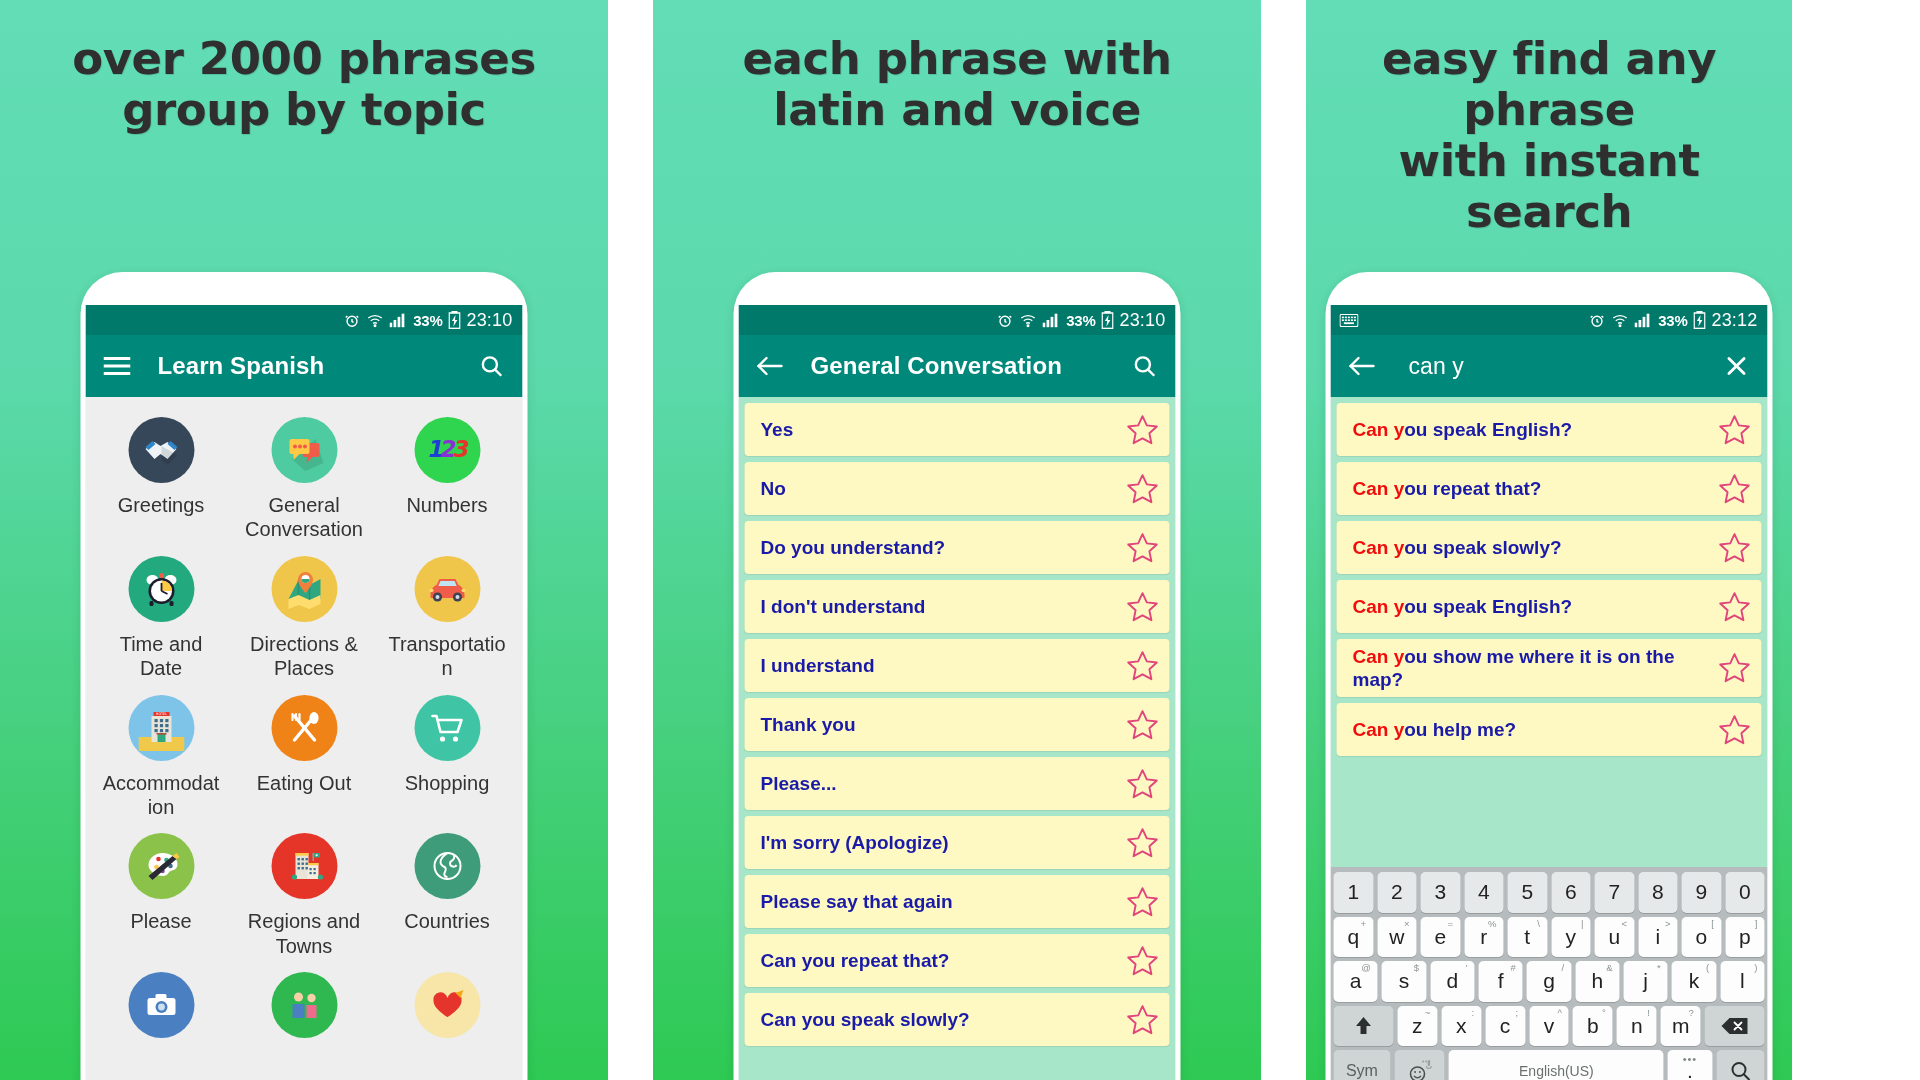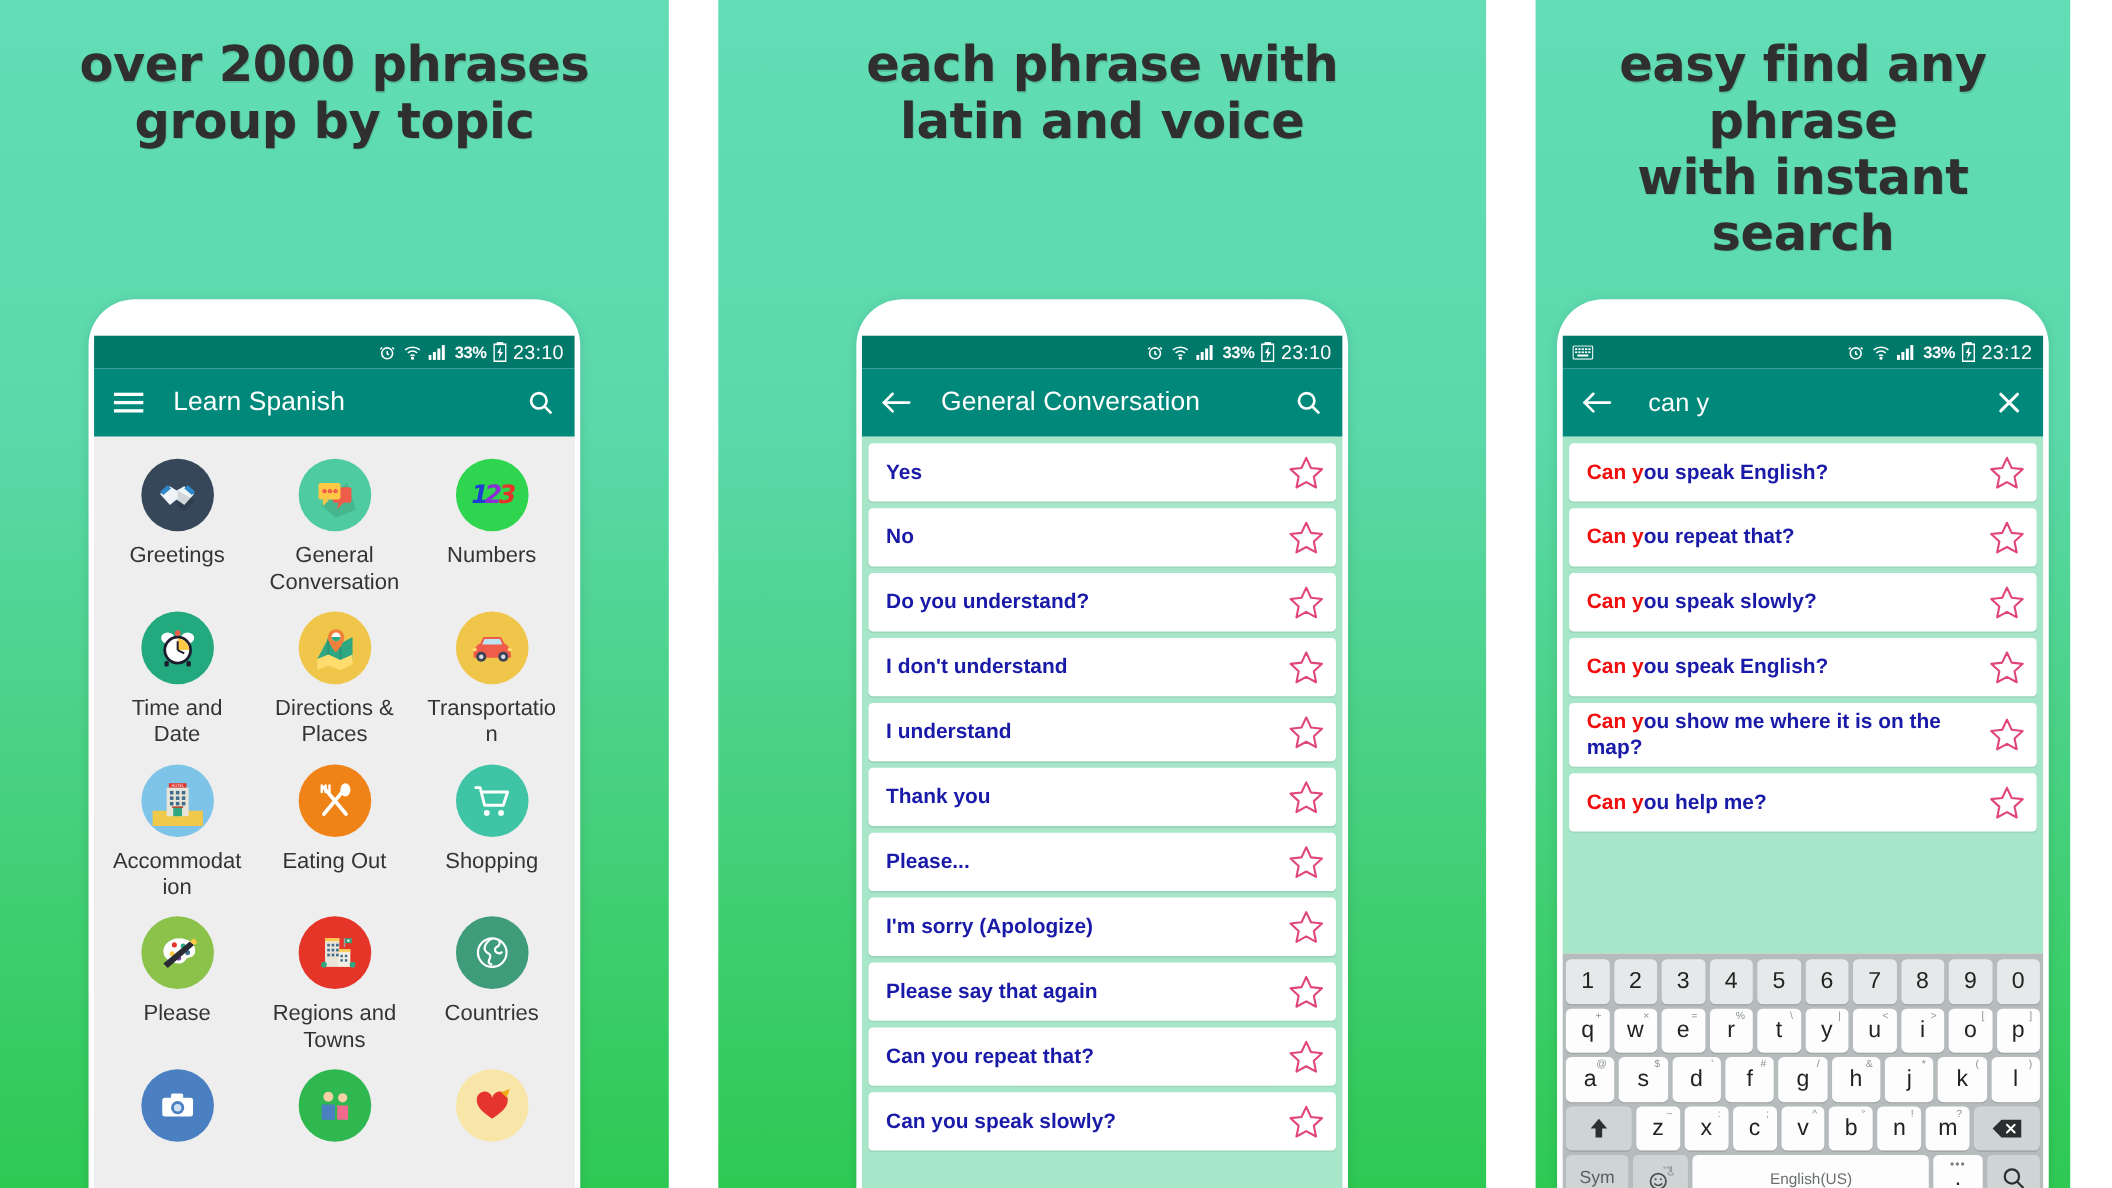--- a/index.html
+++ b/index.html
@@ -13,21 +13,21 @@
 
   
   .panel {
     position: relative;
     height: 1080px;
     overflow: hidden;
     background: linear-gradient(180deg, #62ddb6 0%, #5bd9ab 35%, #43cf78 72%, #2ec953 100%);
   }
   .panel-1 { width: 608px; }
   .gap { width: 45px; height: 1080px; background: #ffffff; flex: 0 0 45px; }
-  .panel-2 { width: 698px; }
+  .panel-2 { width: 608px; }
   .panel-3 { width: 486px; }
 
   .headline {
     position: absolute;
     top: 34px; left: 0; right: 0;
     text-align: center;
     color: #2f2f2f;
     font-family: "DejaVu Sans", sans-serif;
     font-weight: bold;
     font-size: 45px;
@@ -80,21 +80,21 @@
   .appbar {
     height: 62px;
     background: #00897b;
     display: flex;
     align-items: center;
     padding: 0 16px;
     color: #ffffff;
   }
   .appbar-title {
     font-size: 24px;
-    font-weight: normal;
+    font-weight: bold;
     margin-left: 26px;
     white-space: nowrap;
     letter-spacing: 0.1px;
   }
   .appbar-title.search-val {
     font-weight: normal;
     font-size: 23px;
     margin-left: 32px;
     color: #ffffff;
   }
@@ -133,21 +133,21 @@
 
   
   .phrase-list {
     background: #a8e6c9;
     height: 698px;
     padding: 6px 6px 0 6px;
     overflow: hidden;
   }
   .phrase-list.search-list { height: 470px; }
   .phrase-row {
-    background: #ffffff;
+    background: #fef9c3;
     border-radius: 4px;
     margin-bottom: 6px;
     min-height: 53px;
     display: flex;
     align-items: center;
     padding: 6px 10px 6px 16px;
     box-shadow: 0 1px 1px rgba(0,0,0,0.08);
     gap: 32px;
   }
   .phrase-text {

